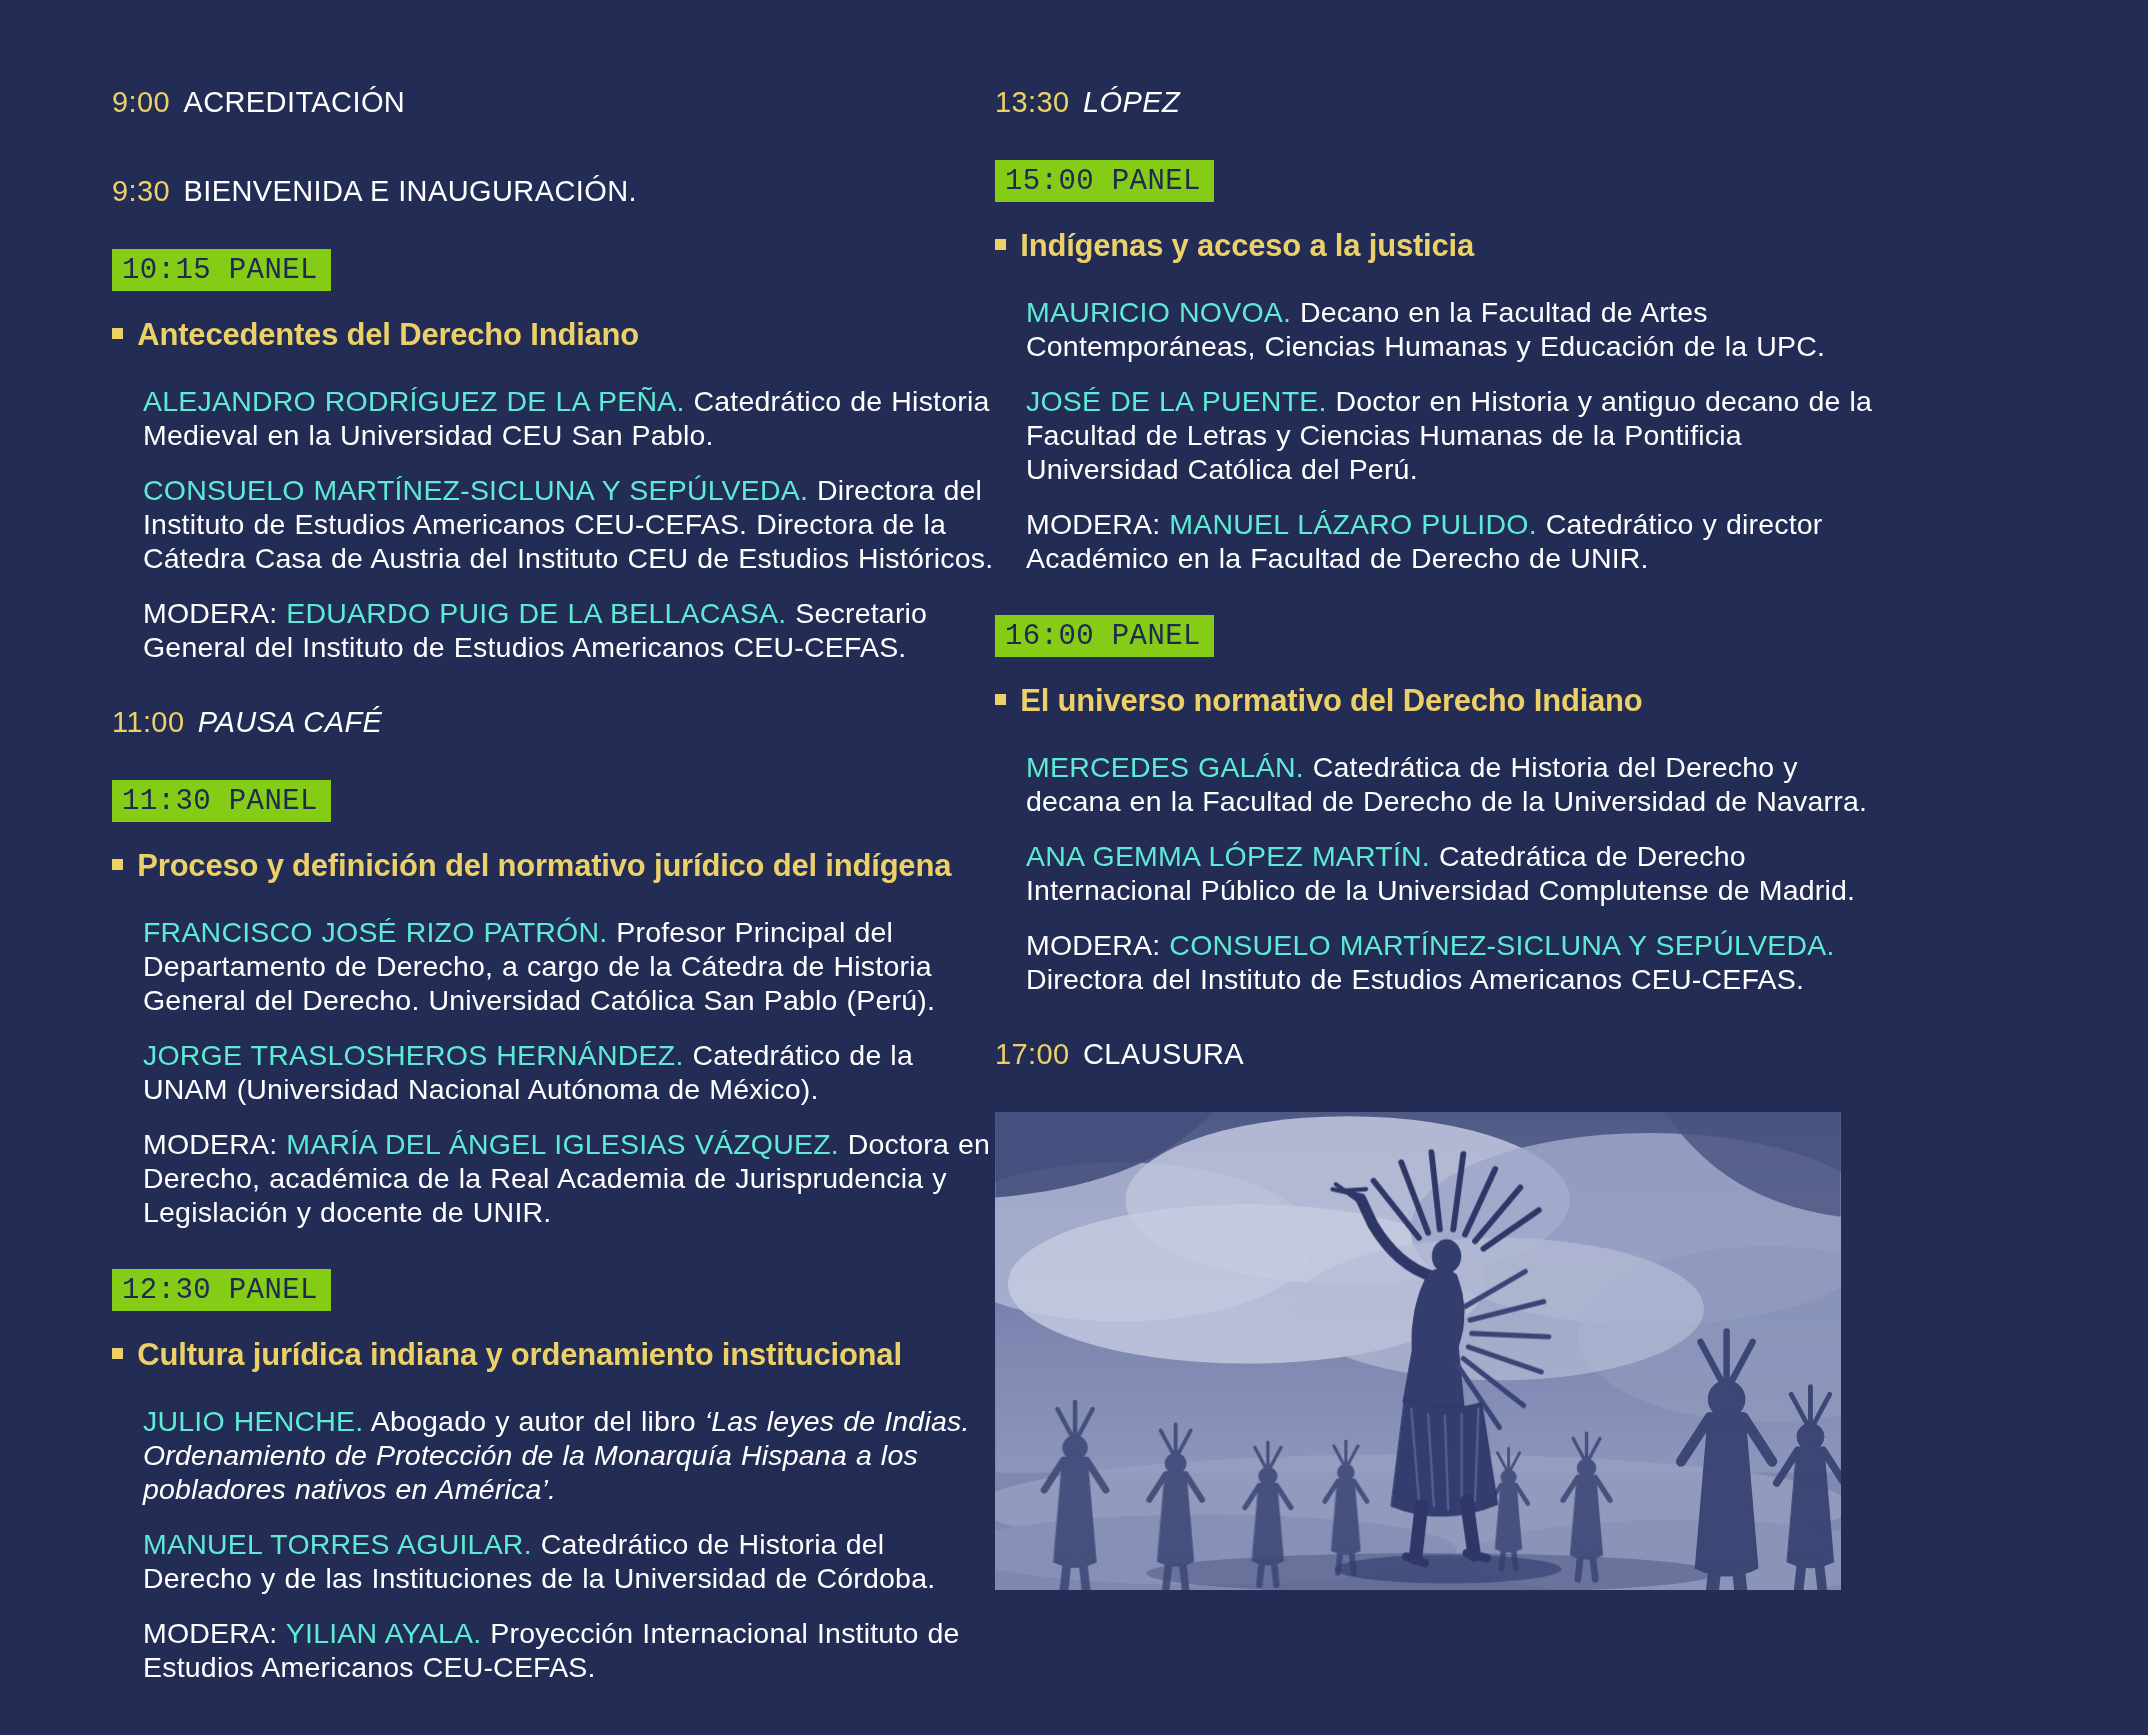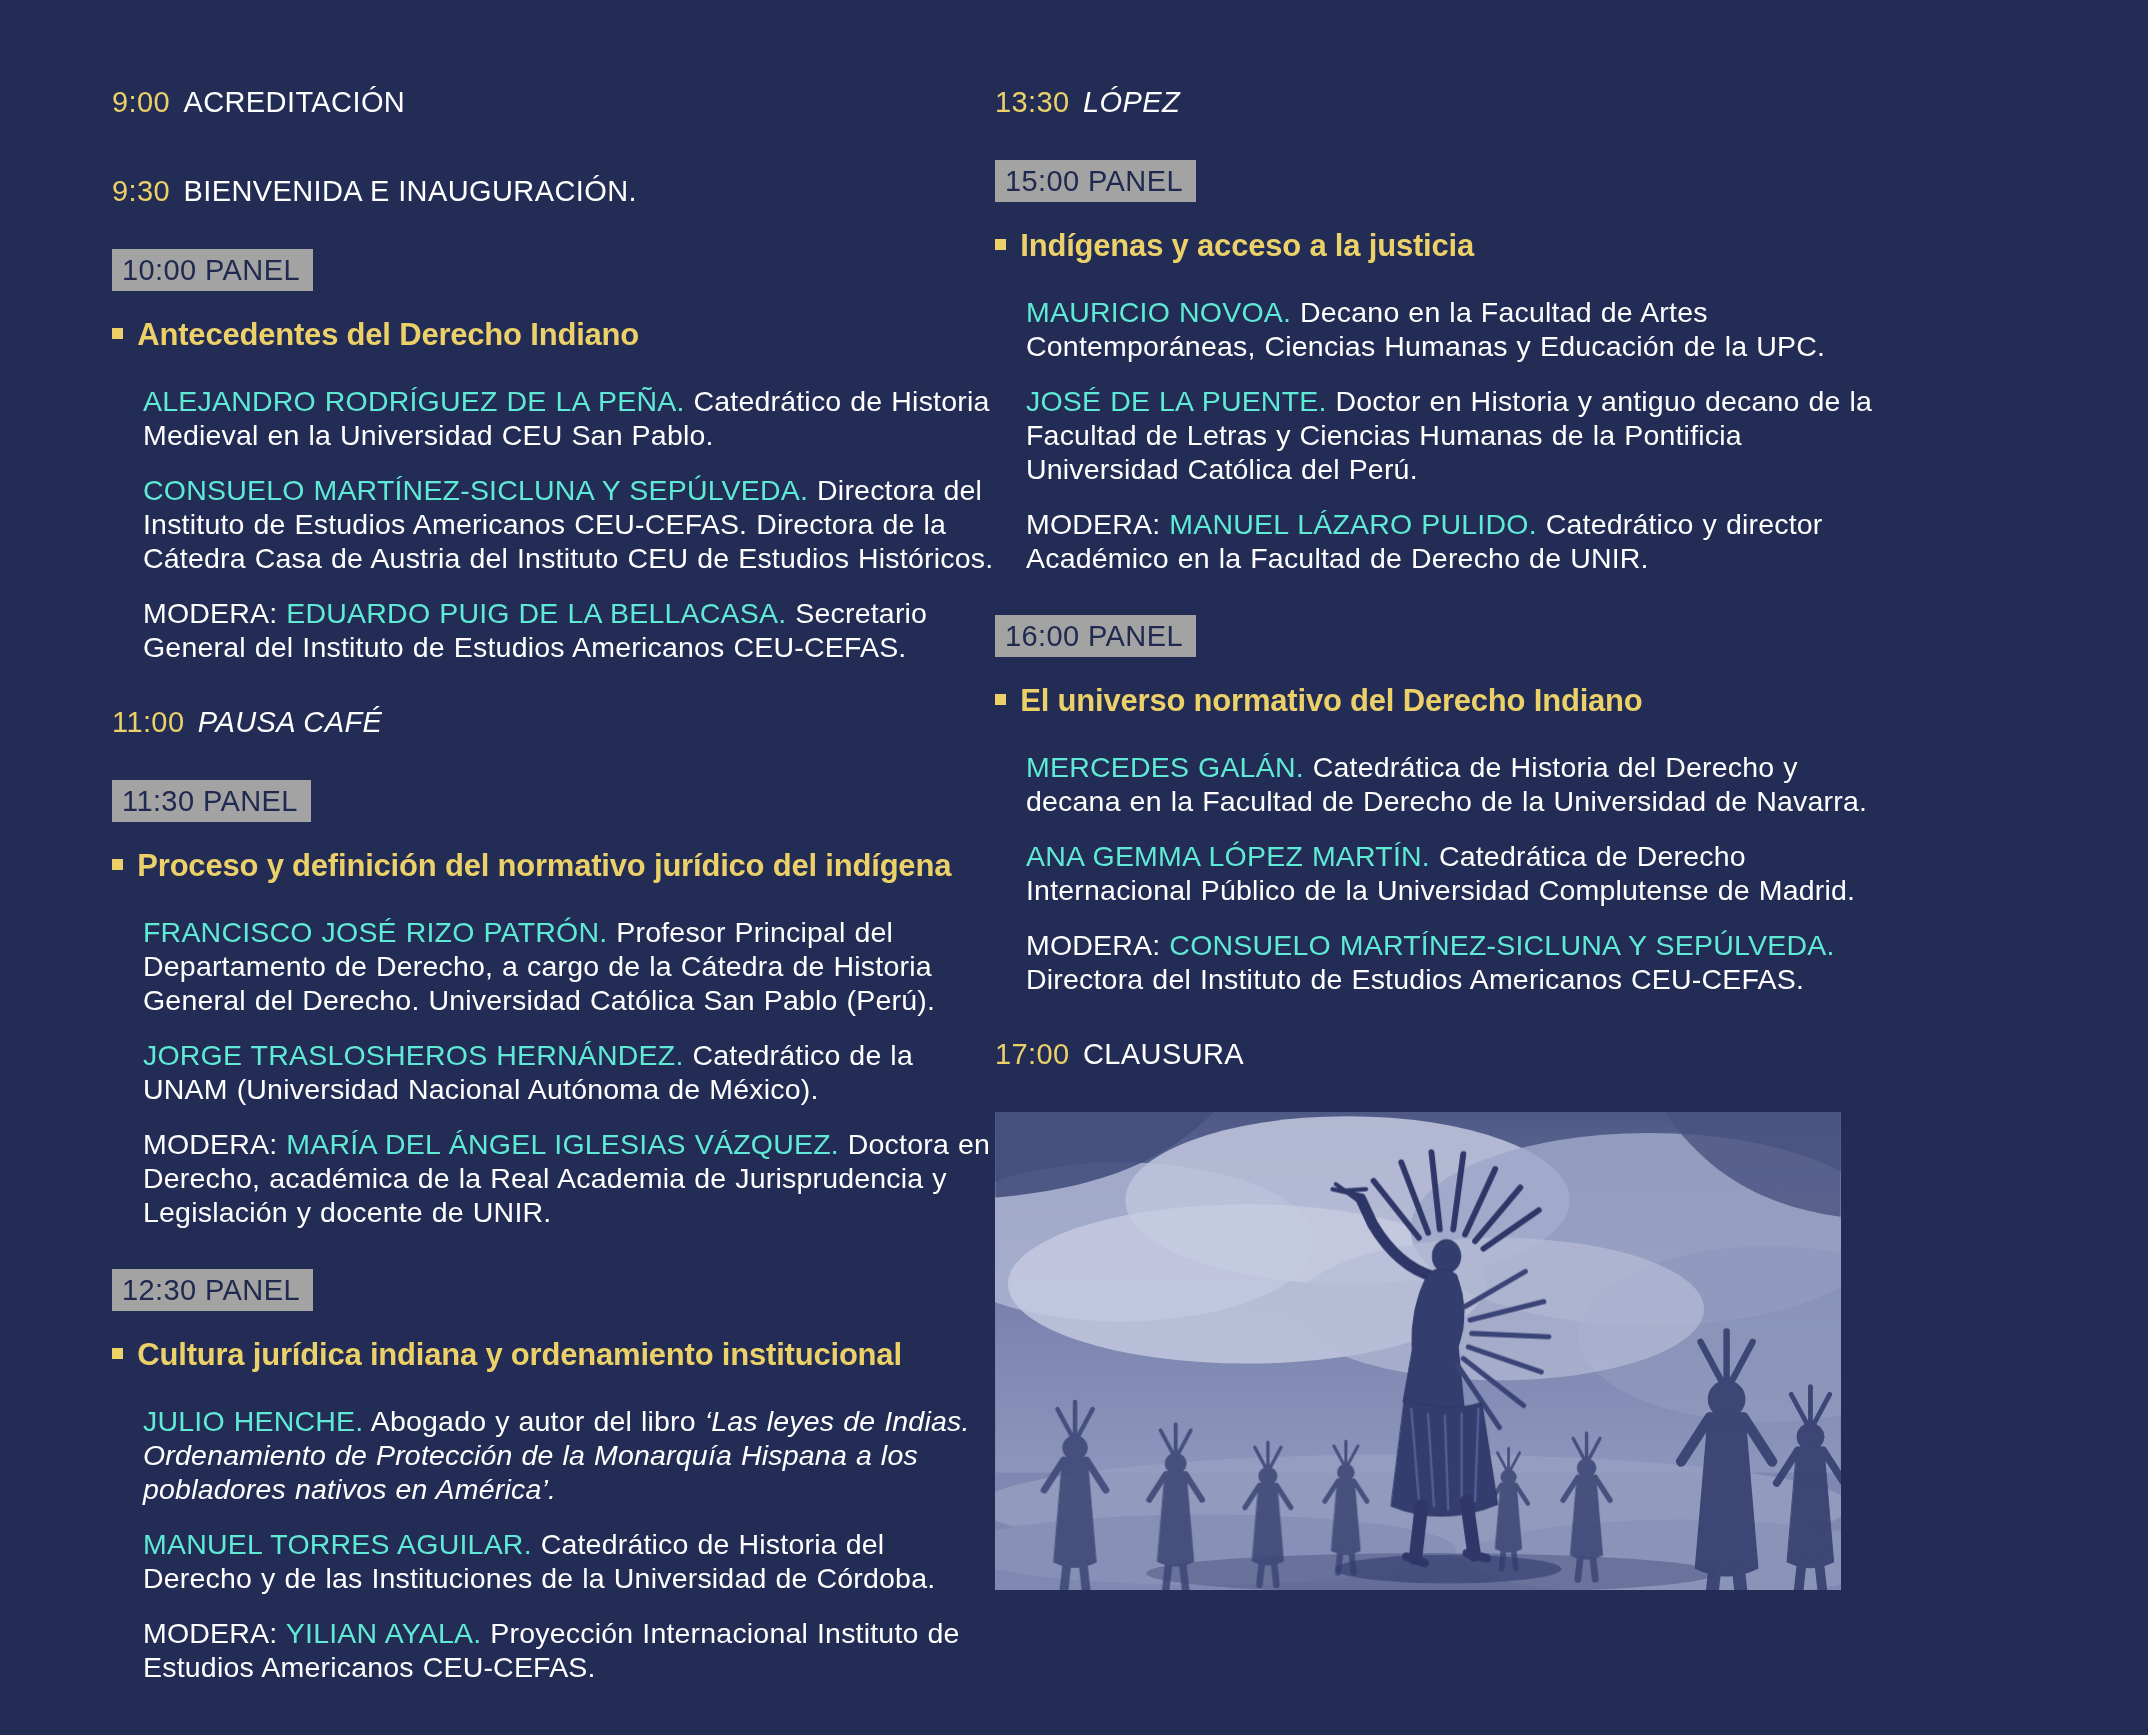--- a/index.html
+++ b/index.html
@@ -21,25 +21,26 @@
   .time-row{font-size:29px;line-height:37px;letter-spacing:0.4px;margin-bottom:39px;white-space:nowrap;}
   .time-row.sp{margin-bottom:52px;}
   .time-row.gap-before{margin-top:15px;}
   .time{color:#ecd169;margin-right:13.4px;}
   .evt{color:#ffffff;}
   .evt.it{font-style:italic;}
 
   .panel{margin-bottom:40px;}
   .chip{
     display:inline-block;
-    background:#a3a3a3;color:#20294f;
+    background:#84cc16;color:#20294f;
     font-size:29px;line-height:37px;letter-spacing:0.4px;
     padding:2.5px 13.4px 2.5px 10px;
     margin-bottom:24px;
     white-space:nowrap;
+    font-family:Liberation Mono, monospace;
   }
   .topic{display:flex;gap:14.3px;margin-bottom:30px;}
   .bullet{width:11px;height:11px;background:#ecd169;flex:none;margin-top:13.4px;}
   .topic-text{font-size:31px;line-height:39px;font-weight:700;color:#ecd169;letter-spacing:-0.2px;}
 
   .para{
     font-size:28.5px;line-height:34px;
     letter-spacing:0.2px;word-spacing:0.8px;
     padding-left:31px;
     margin:0 0 21px 0;
@@ -68,21 +69,21 @@
 
     <div class="time-row sp">
       <span class="time">9:00</span><span class="evt">ACREDITACIÓN</span>
     </div>
 
     <div class="time-row">
       <span class="time">9:30</span><span class="evt">BIENVENIDA E INAUGURACIÓN.</span>
     </div>
 
     <div class="panel">
-      <div class="chip">10:00 PANEL</div>
+      <div class="chip">10:15 PANEL</div>
       <div class="topic">
         <div class="bullet"></div>
         <div class="topic-text">Antecedentes del Derecho Indiano</div>
       </div>
       <p class="para">
         <span class="name">ALEJANDRO RODRÍGUEZ DE LA PEÑA.</span>
         <span class="desc">Catedrático de Historia Medieval en la Universidad CEU San Pablo.</span>
       </p>
       <p class="para">
         <span class="name">CONSUELO MARTÍNEZ-SICLUNA Y SEPÚLVEDA.</span>

